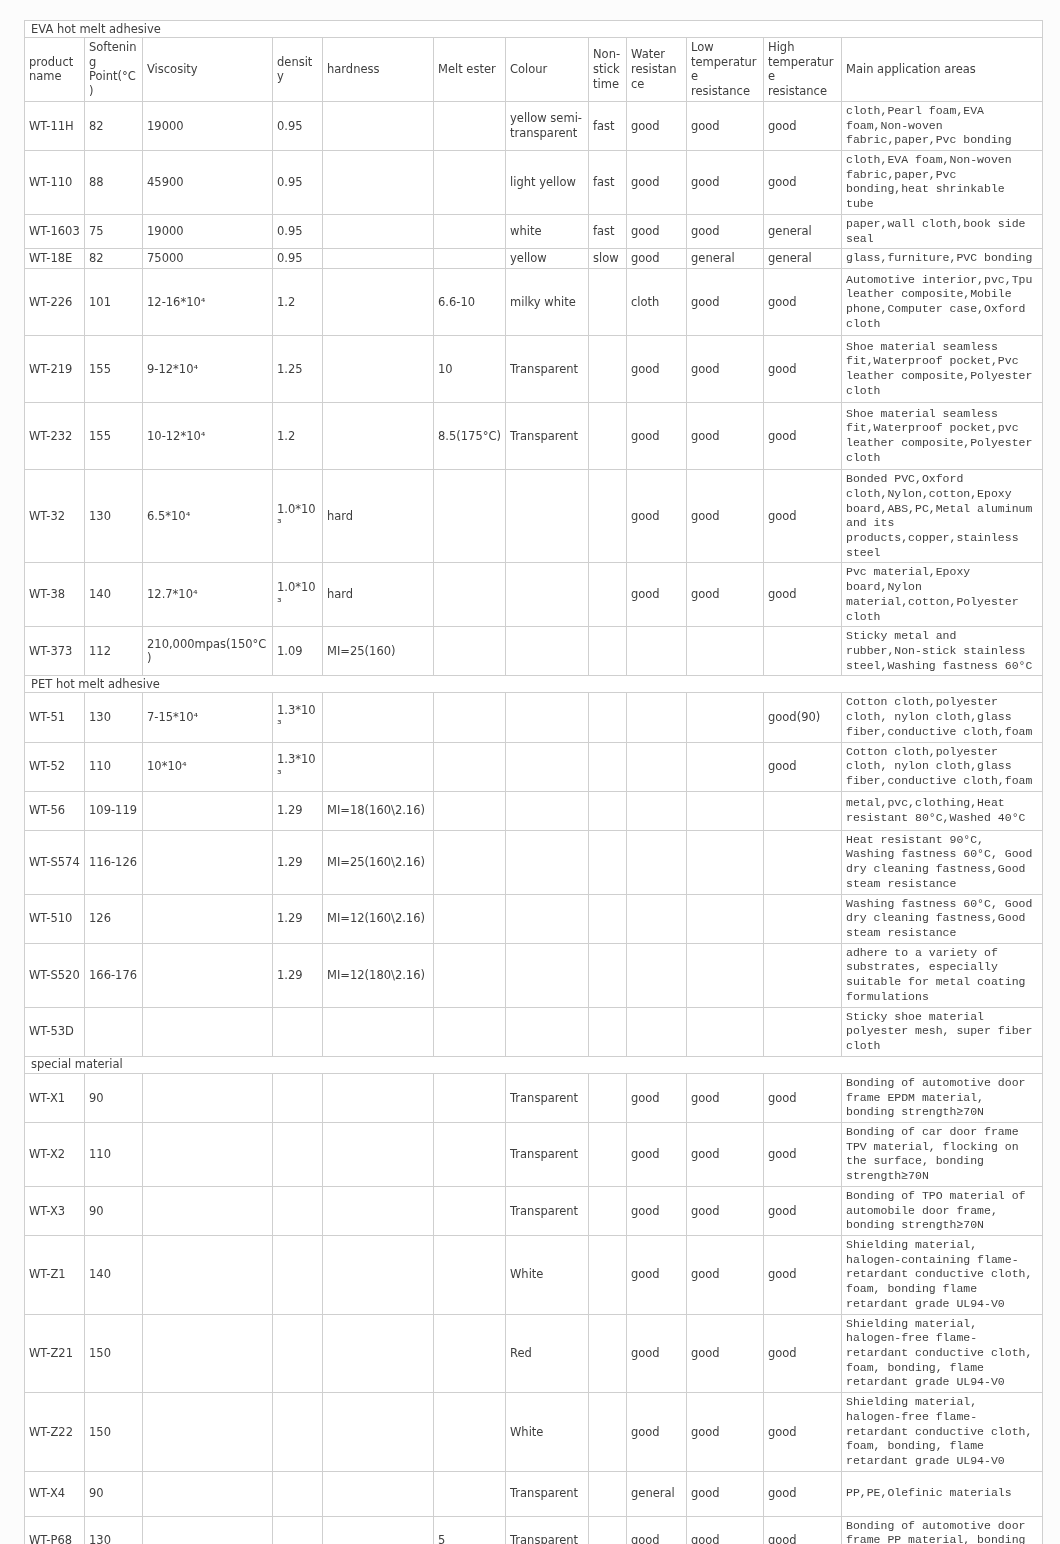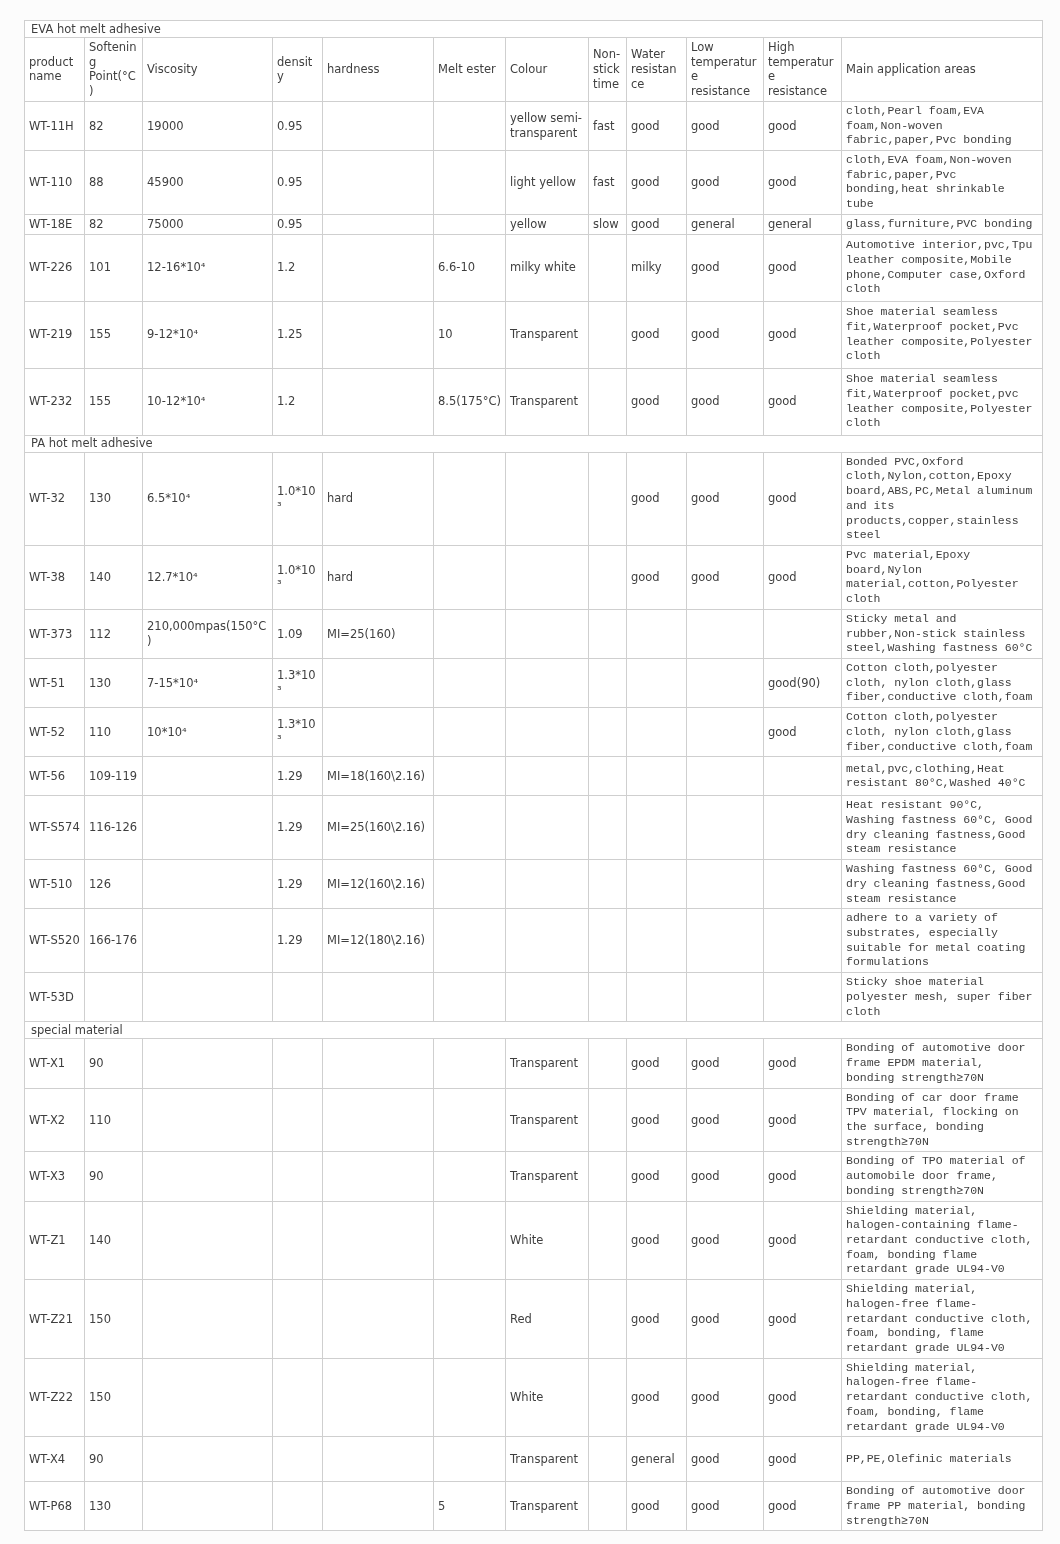--- a/index.html
+++ b/index.html
@@ -104,20 +104,34 @@
           <td></td>
           <td></td>
           <td>light yellow</td>
           <td>fast</td>
           <td>good</td>
           <td>good</td>
           <td>good</td>
           <td class="c-app">cloth,EVA foam,Non-woven fabric,paper,Pvc bonding,heat shrinkable tube</td>
         </tr>
         <tr class="sec-0">
+          <td>WT-1603</td>
+          <td>75</td>
+          <td>19000</td>
+          <td>0.95</td>
+          <td></td>
+          <td></td>
+          <td>white</td>
+          <td>fast</td>
+          <td>good</td>
+          <td>good</td>
+          <td>general</td>
+          <td class="c-app">paper,wall cloth,book side seal</td>
+        </tr>
+        <tr class="sec-0">
           <td>WT-18E</td>
           <td>82</td>
           <td>75000</td>
           <td>0.95</td>
           <td></td>
           <td></td>
           <td>yellow</td>
           <td>slow</td>
           <td>good</td>
           <td>general</td>
@@ -126,21 +140,21 @@
         </tr>
         <tr class="sec-1">
           <td>WT-226</td>
           <td>101</td>
           <td>12-16*10⁴</td>
           <td>1.2</td>
           <td></td>
           <td>6.6-10</td>
           <td>milky white</td>
           <td></td>
-          <td>milky</td>
+          <td>cloth</td>
           <td>good</td>
           <td>good</td>
           <td class="c-app">Automotive interior,pvc,Tpu leather composite,Mobile phone,Computer case,Oxford cloth</td>
         </tr>
         <tr class="sec-1">
           <td>WT-219</td>
           <td>155</td>
           <td>9-12*10⁴</td>
           <td>1.25</td>
           <td></td>
@@ -158,23 +172,20 @@
           <td>10-12*10⁴</td>
           <td>1.2</td>
           <td></td>
           <td>8.5(175°C)</td>
           <td>Transparent</td>
           <td></td>
           <td>good</td>
           <td>good</td>
           <td>good</td>
           <td class="c-app">Shoe material seamless fit,Waterproof pocket,pvc leather composite,Polyester cloth</td>
-        </tr>
-        <tr class="section-row">
-          <td colspan="12">PA hot melt adhesive</td>
         </tr>
         <tr class="sec-2">
           <td>WT-32</td>
           <td>130</td>
           <td>6.5*10⁴</td>
           <td>1.0*10³</td>
           <td>hard</td>
           <td></td>
           <td></td>
           <td></td>
@@ -204,20 +215,23 @@
           <td>1.09</td>
           <td>MI=25(160)</td>
           <td></td>
           <td></td>
           <td></td>
           <td></td>
           <td></td>
           <td></td>
           <td class="c-app">Sticky metal and rubber,Non-stick stainless steel,Washing fastness 60°C</td>
         </tr>
+        <tr class="section-row">
+          <td colspan="12">PET hot melt adhesive</td>
+        </tr>
         <tr class="sec-3">
           <td>WT-51</td>
           <td>130</td>
           <td>7-15*10⁴</td>
           <td>1.3*10³</td>
           <td></td>
           <td></td>
           <td></td>
           <td></td>
           <td></td>

